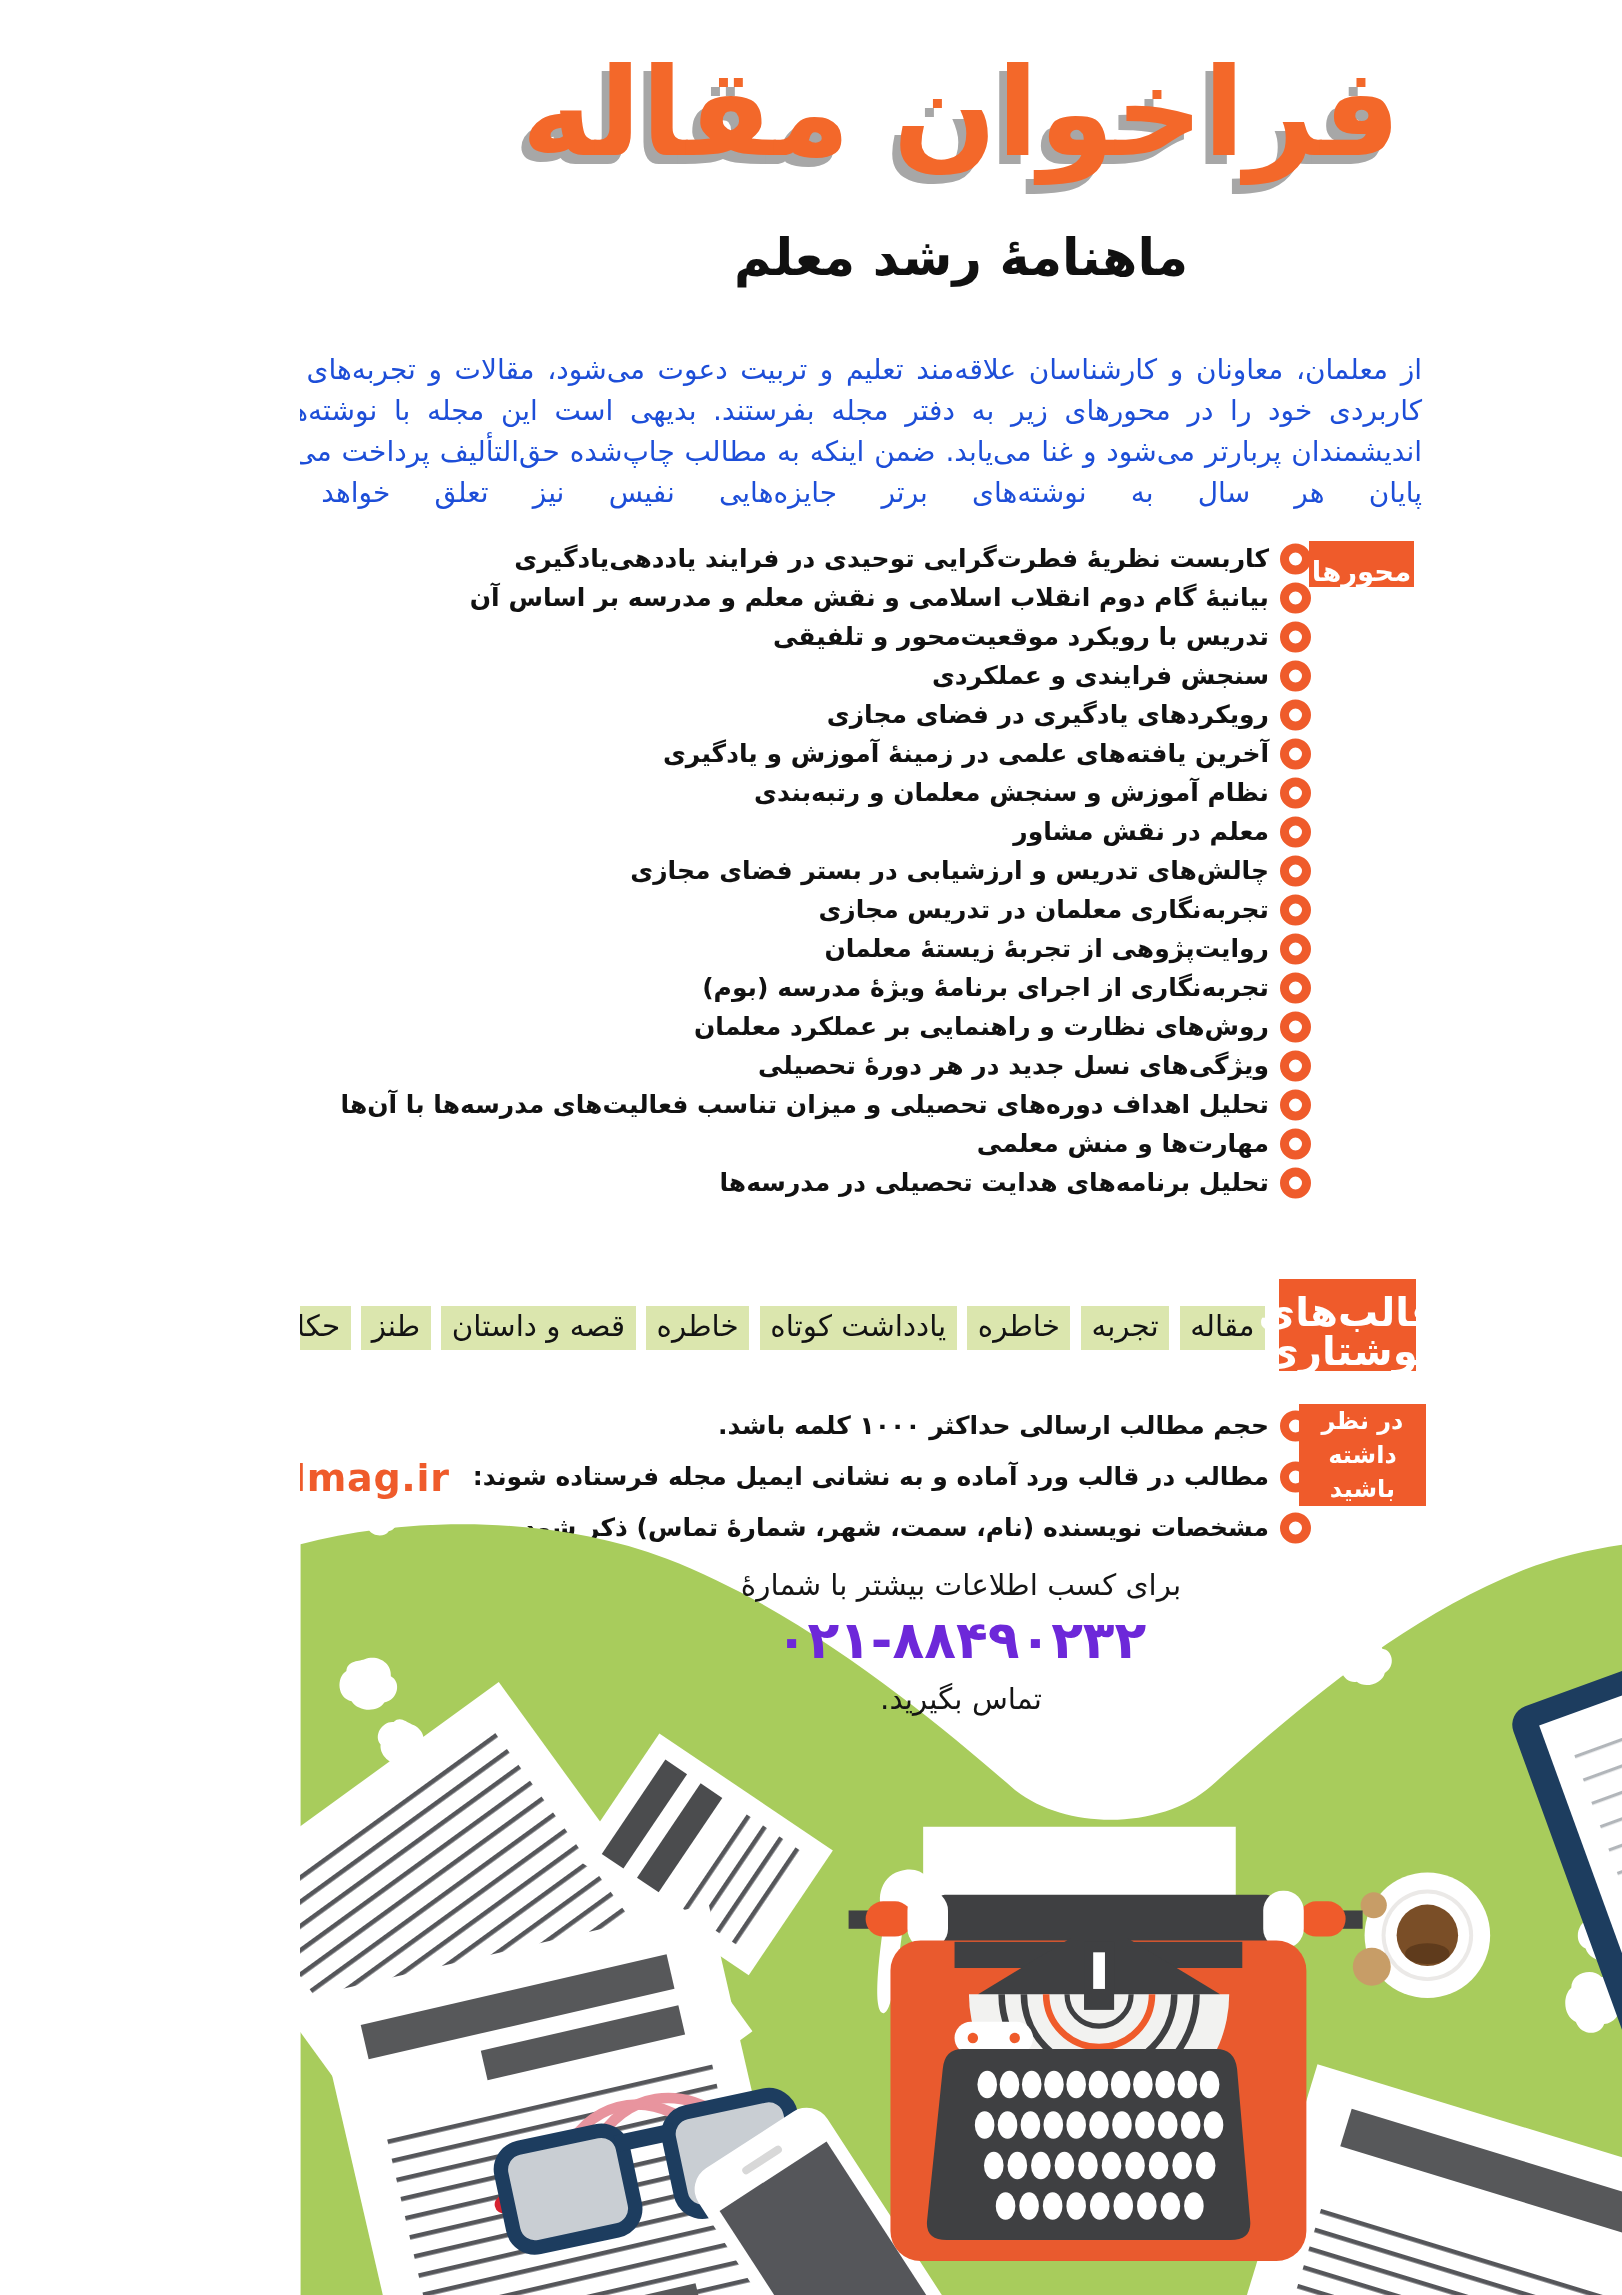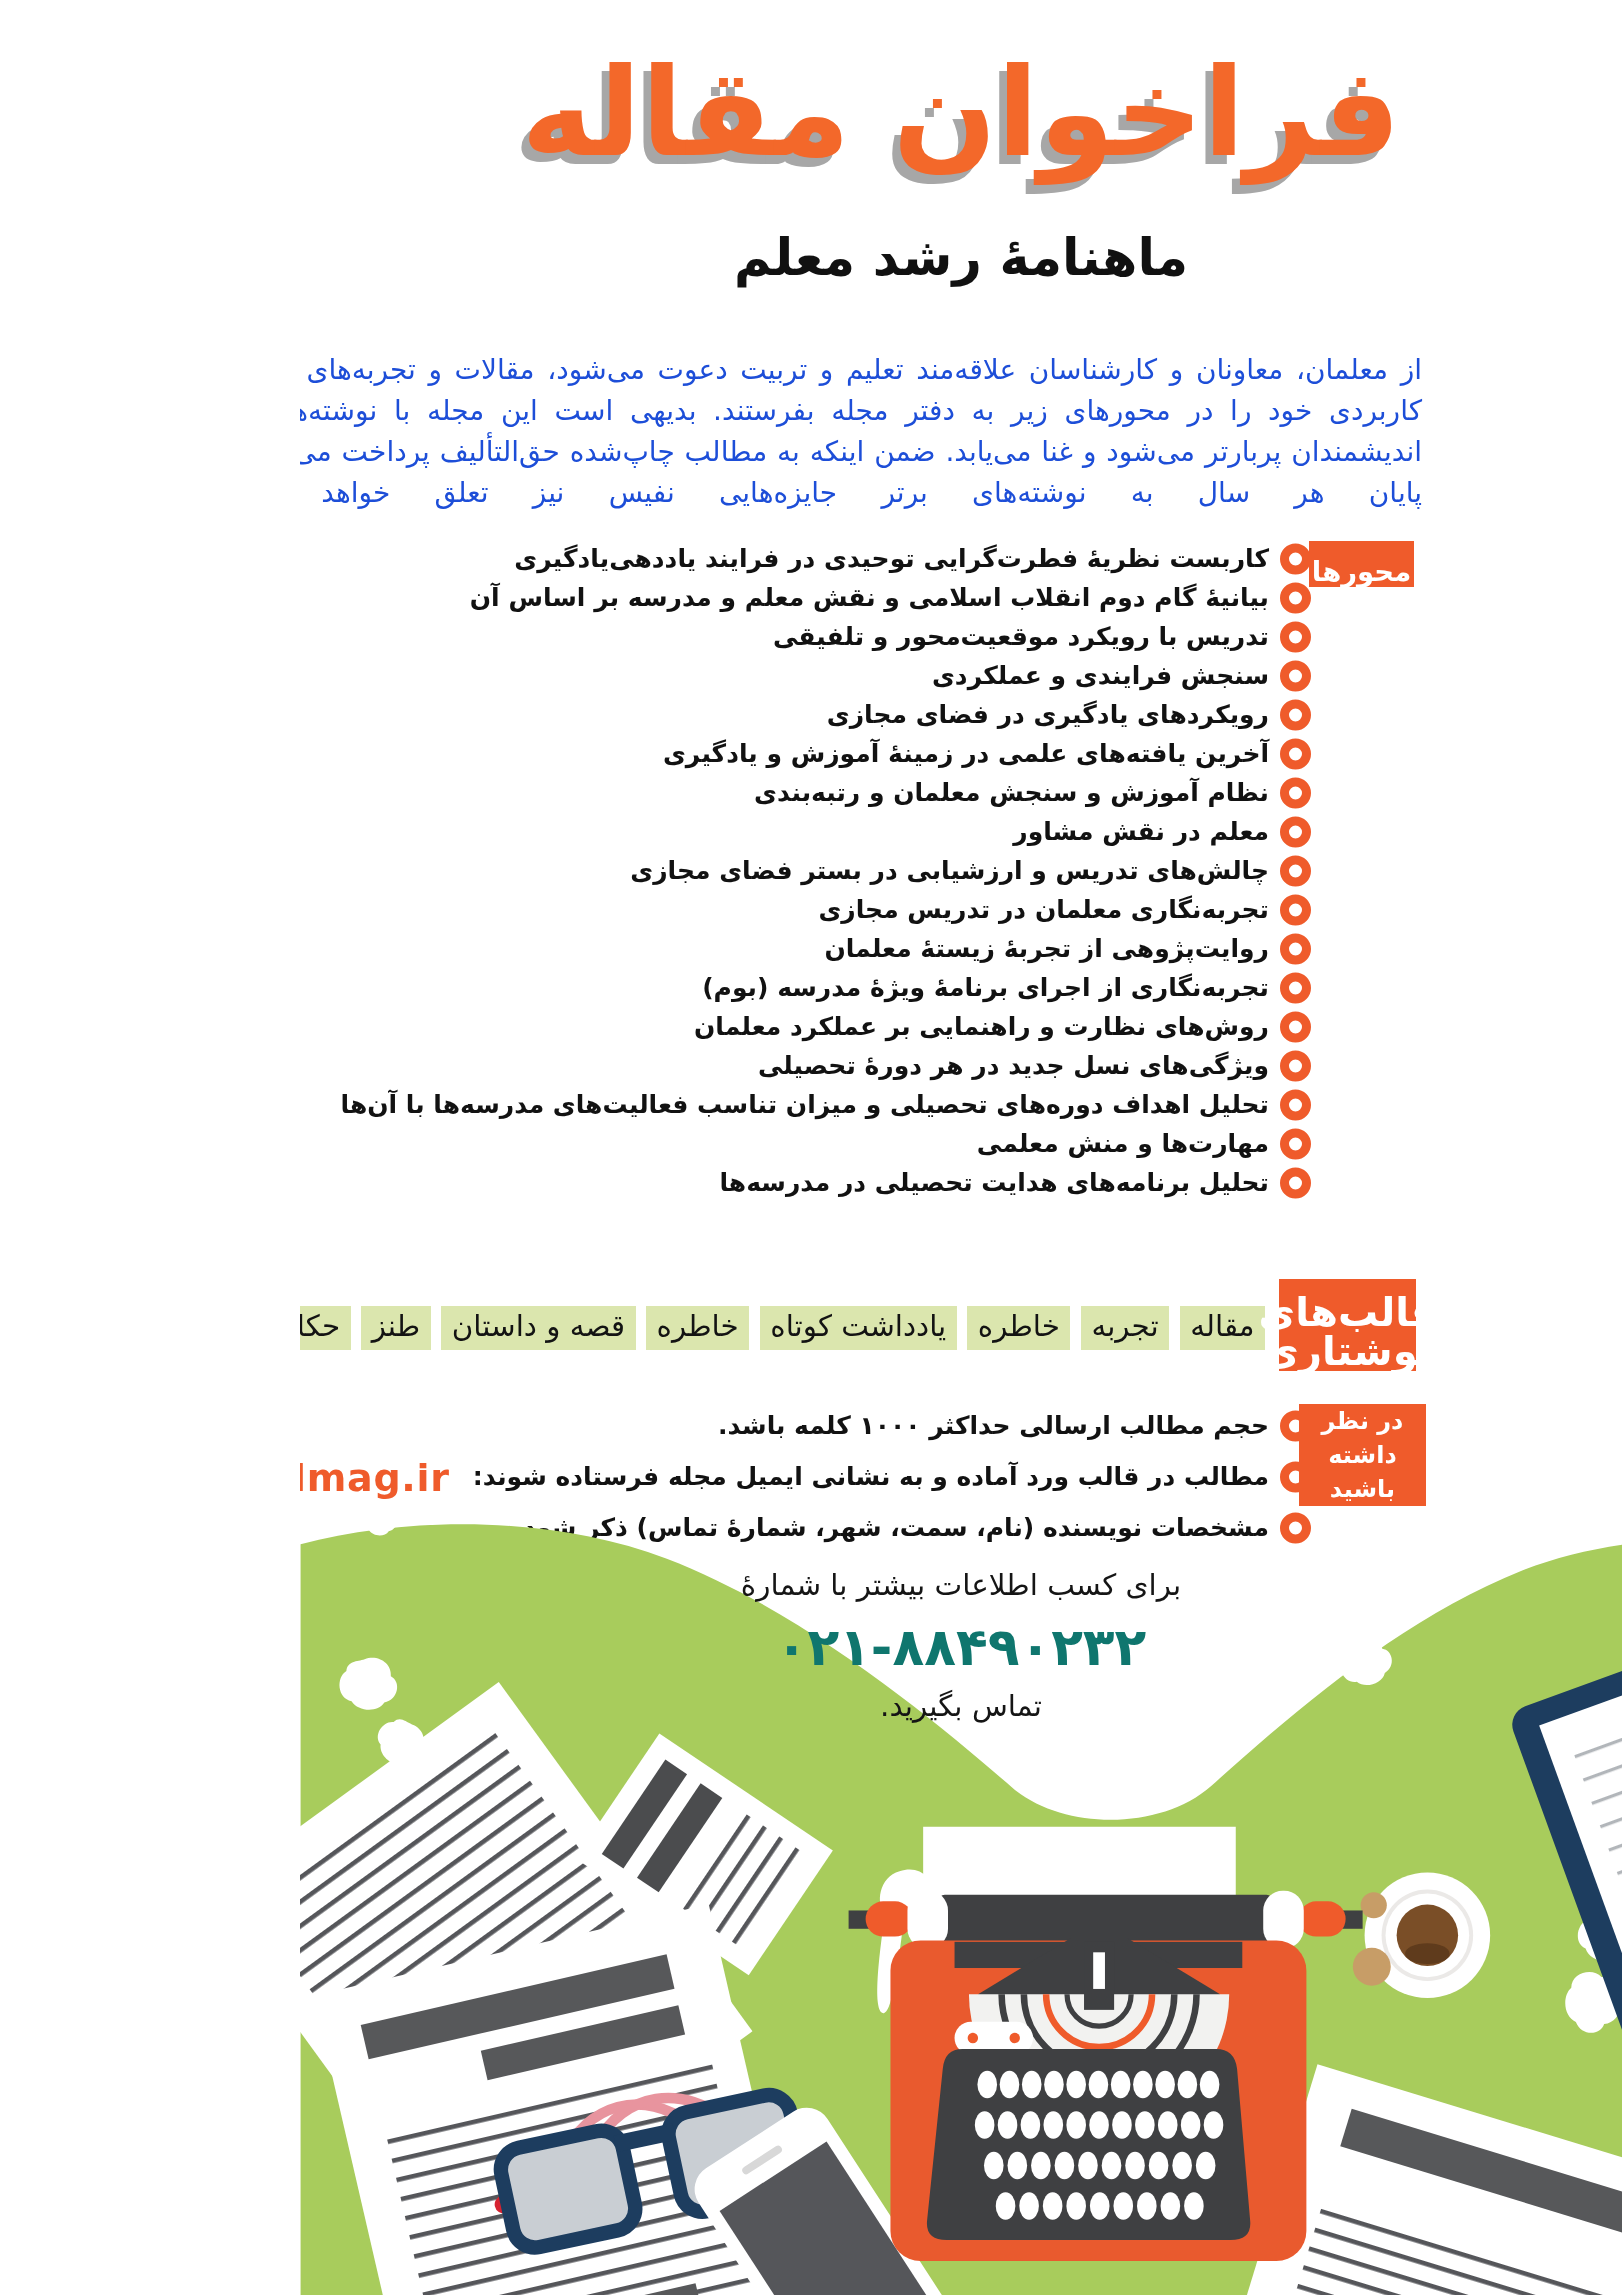--- a/index.html
+++ b/index.html
@@ -35,21 +35,21 @@
         white-space:nowrap;color:#131313;}
 
   .notes-list{position:absolute;top:1400px;right:353px;}
   .notes-list li{position:relative;height:51px;line-height:51px;font-size:25px;font-weight:bold;
                  white-space:nowrap;text-align:right;color:#121212;}
   .email{direction:ltr;unicode-bidi:isolate;display:inline-block;font-size:38px;color:#ef5b2b;
          font-weight:bold;margin-right:14.4px;vertical-align:middle;letter-spacing:0.7px;}
 
   .contact{position:absolute;top:1568px;left:0;width:100%;text-align:center;z-index:5;}
   .contact .line1,.contact .line2{font-size:29.4px;color:#151515;}
-  .contact .phone{font-size:52px;font-weight:bold;color:#0f766e;margin-top:15px;
+  .contact .phone{font-size:52px;font-weight:bold;color:#6d28d9;margin-top:8px;
                   direction:ltr;unicode-bidi:isolate;letter-spacing:2.6px;}
   .contact .line2{margin-top:11.8px;}
 
   #illustration{position:absolute;top:1505px;left:0;z-index:1;display:block;}
 </style>
 </head>
 <body>
 
 <div id="page">
 

